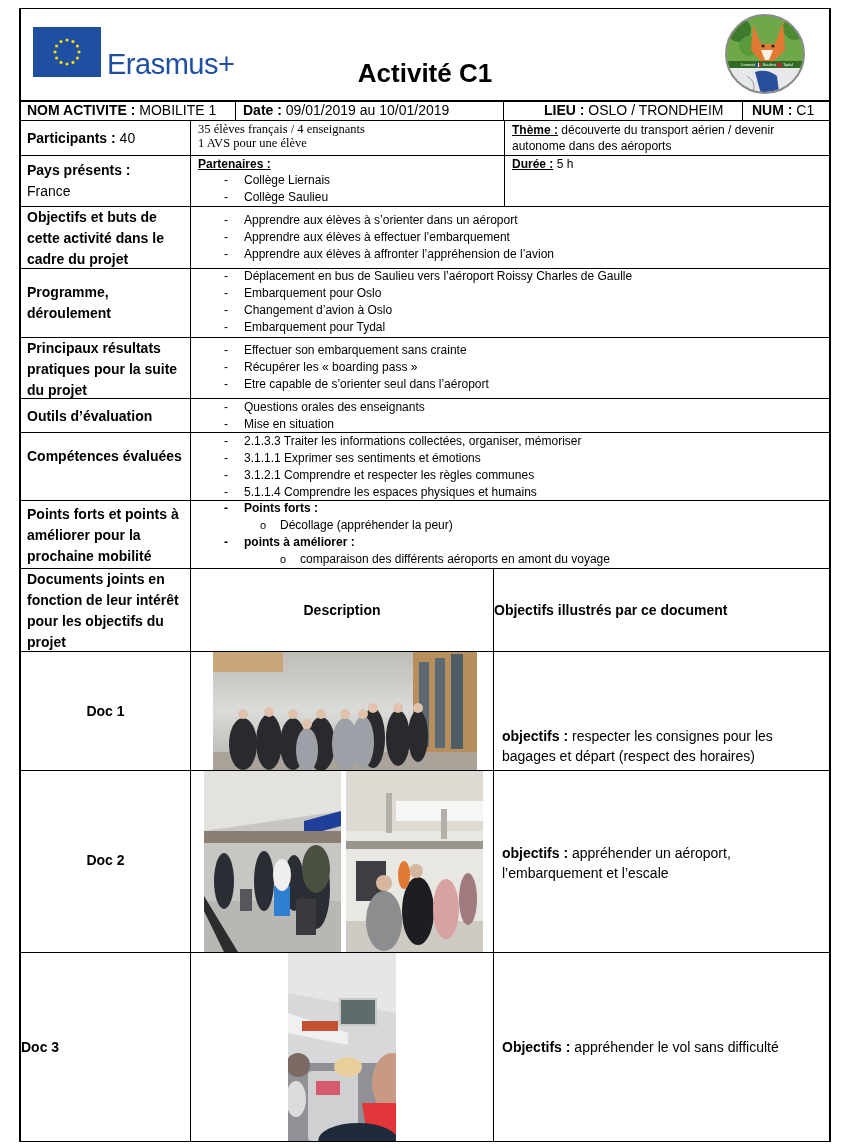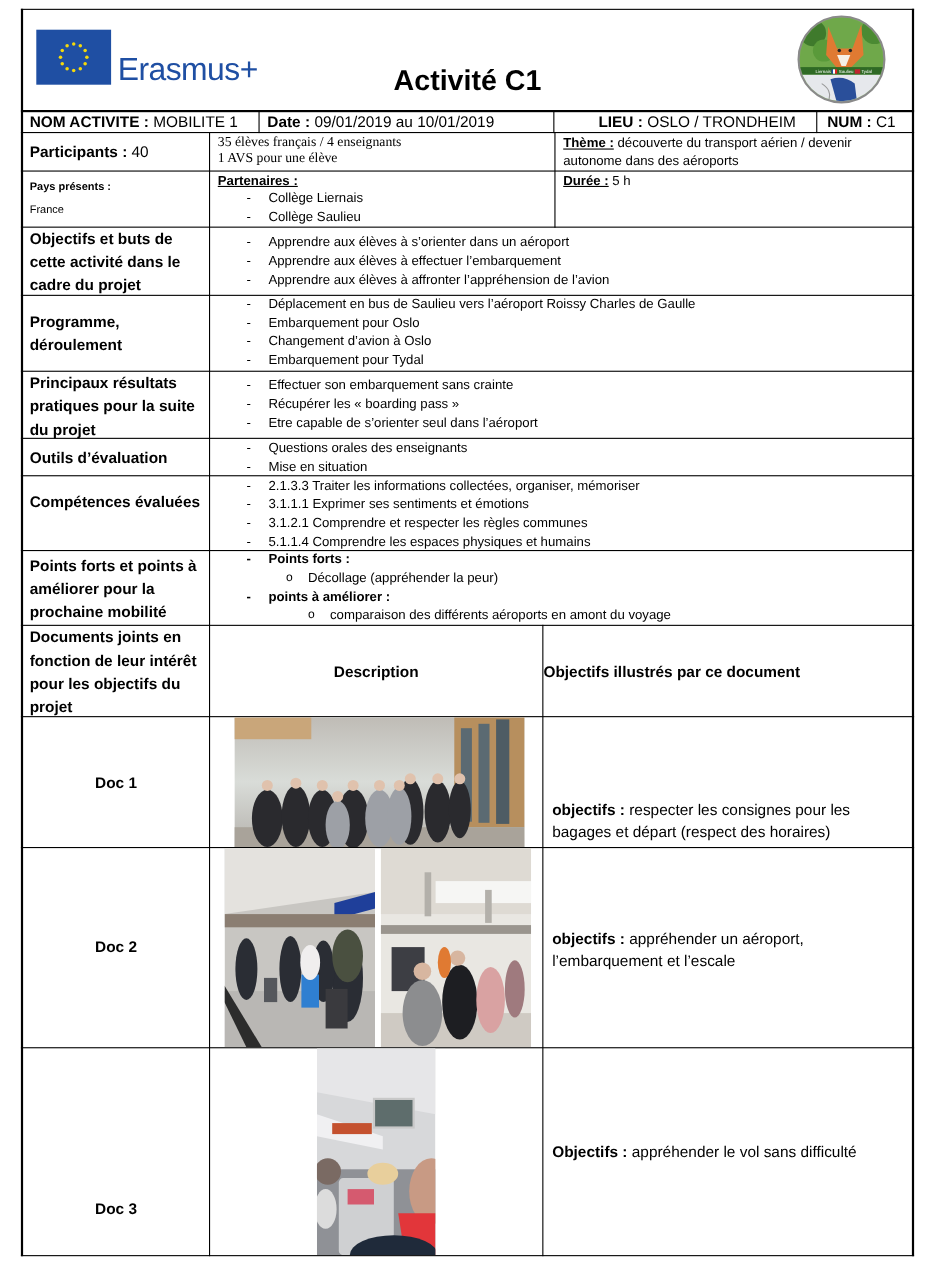--- a/index.html
+++ b/index.html
@@ -127,21 +127,21 @@
     <span class="b">Participants :</span><span> 40</span>
   </div>
   <div class="abs serif" style="left:198px;top:122px;">
     <div>35 élèves français / 4 enseignants</div>
     <div>1 AVS pour une élève</div>
   </div>
   <div class="abs" style="left:512px;top:122px;width:312px;font-size:12px;line-height:16px;">
     <span class="b u">Thème :</span><span> découverte du transport aérien / devenir autonome dans des aéroports</span>
   </div>
 
-  <div class="abs" style="left:27px;top:160px;font-size:10px;line-height:21px;">
+  <div class="abs" style="left:27px;top:160px;font-size:14px;line-height:21px;">
     <div class="b">Pays présents :</div>
     <div>France</div>
   </div>
   <div class="abs" style="left:198px;top:156px;font-size:12px;line-height:16px;">
     <div class="b u">Partenaires :</div>
   </div>
   <ul class="abs dash-list" style="left:190px;top:172px;">
     <li>Collège Liernais</li>
     <li>Collège Saulieu</li>
   </ul>
@@ -293,21 +293,21 @@
         <ellipse cx="122" cy="128" rx="9" ry="26" fill="#9f7a7e"></ellipse>
         <ellipse cx="68" cy="128" rx="0" ry="0" fill="#000"></ellipse>
         <ellipse cx="58" cy="104" rx="6" ry="14" fill="#e07a32"></ellipse>
       </g>
     </svg>
   </div>
   <div class="abs" style="left:502px;top:843px;width:322px;font-size:14px;line-height:20px;">
     <span class="b">objectifs :</span><span> appréhender un aéroport, l’embarquement et l’escale</span>
   </div>
 
-  <div class="abs lbl" style="left:21px;top:1089px;width:169px;text-align:center;">Doc 3</div>
+  <div class="abs lbl" style="left:21px;top:1037px;width:169px;">Doc 3</div>
   <div class="photo" style="left:288px;top:953px;width:108px;height:188px;">
     <svg width="108" height="188" viewBox="0 0 108 188">
       <rect width="108" height="188" fill="#d7d8da"></rect>
       <polygon points="0,0 108,0 108,60 0,40" fill="#e6e6e8"></polygon>
       <rect x="52" y="46" width="36" height="26" fill="#5e6d6c" stroke="#c8c8c8" stroke-width="2"></rect>
       <polygon points="0,60 60,80 60,92 0,80" fill="#f0f0f2"></polygon>
       <rect x="14" y="68" width="36" height="10" fill="#c4512f"></rect>
       <rect x="0" y="110" width="108" height="78" fill="#8f9196"></rect>
       <rect x="20" y="118" width="50" height="70" fill="#cfd0d2" rx="4"></rect>
       <rect x="28" y="128" width="24" height="14" fill="#d55a6f"></rect>

